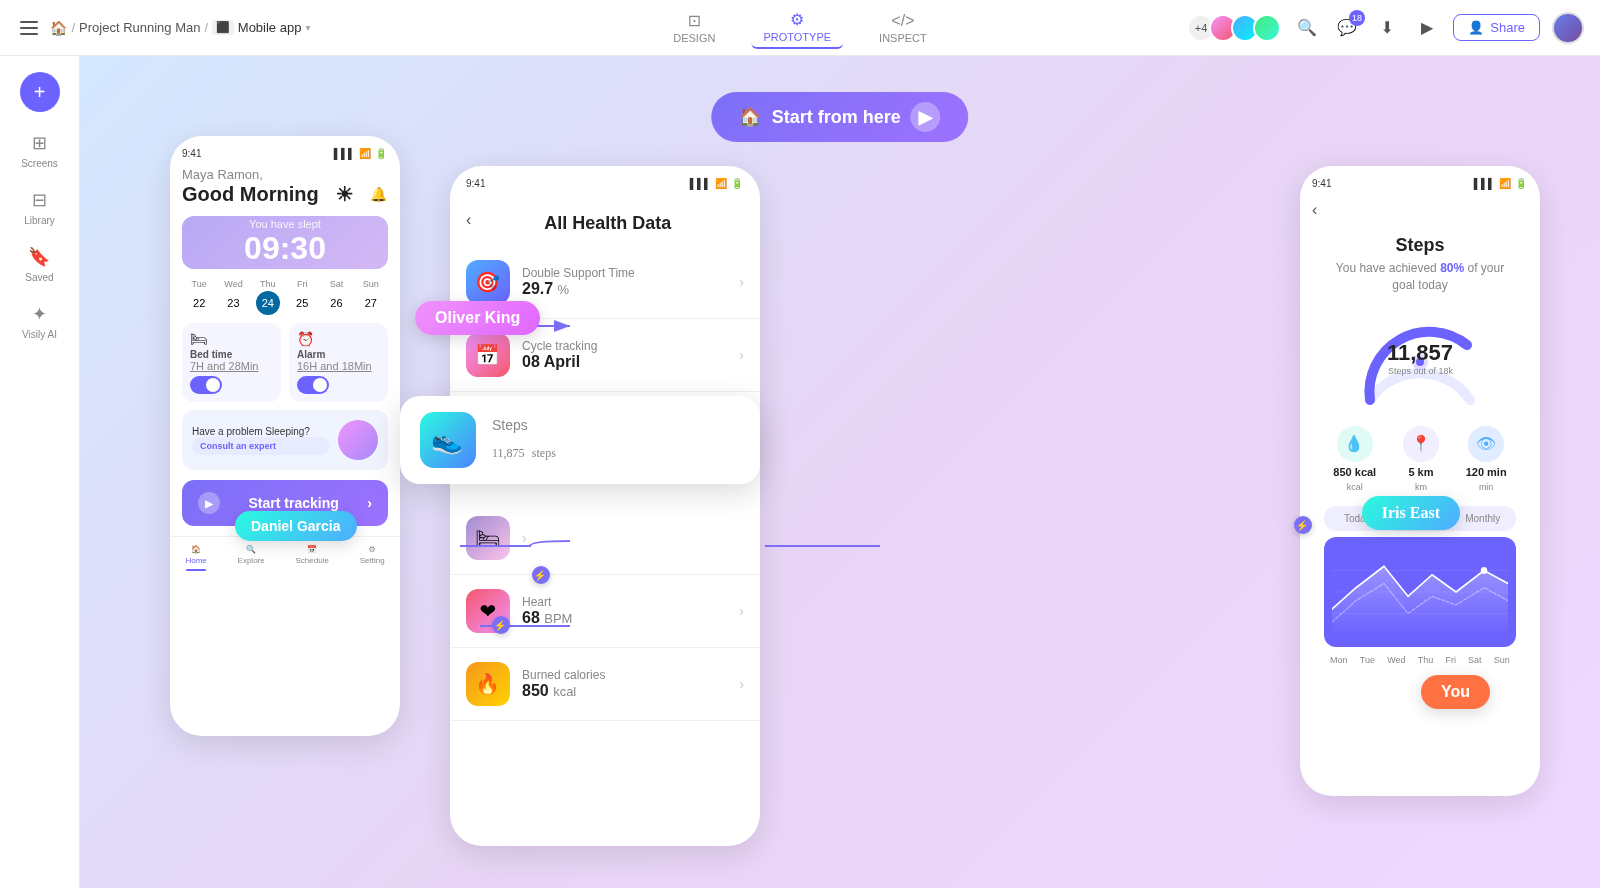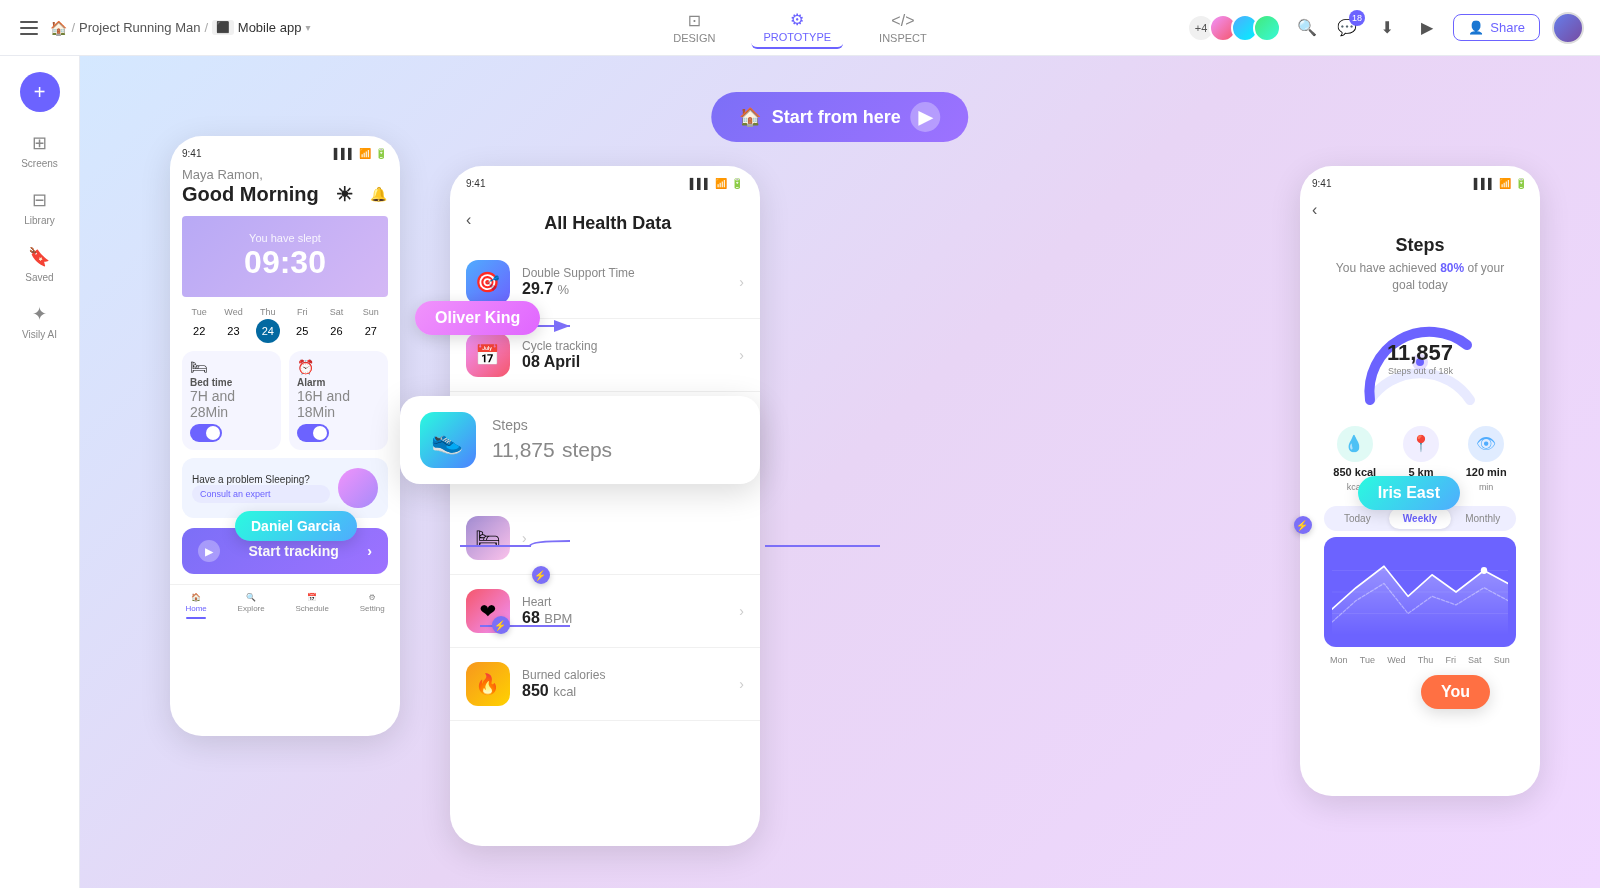--- a/index.html
+++ b/index.html
@@ -76,39 +76,39 @@
     .phone1 {
       left: 90px; top: 80px; width: 230px; height: 600px;
     }
     .phone1-inner { padding: 12px 12px 0; }
     .status-bar { display: flex; justify-content: space-between; align-items: center; font-size: 10px; color: #333; margin-bottom: 8px; }
     .status-right { display: flex; gap: 4px; align-items: center; }
     .greeting-name { font-size: 13px; color: #888; }
     .greeting-text { font-size: 20px; font-weight: 700; color: #222; display: flex; align-items: center; justify-content: space-between; }
     .sleep-card {
       background: linear-gradient(135deg, #b8a9f5, #d4b8f5);
-      border-radius: 4px; padding: 16px; margin: 10px 0; text-align: center;
+      border-radius: 12px; padding: 2px; margin: 10px 0; text-align: center;
     }
     .sleep-label { font-size: 11px; color: rgba(255,255,255,0.85); }
     .sleep-time { font-size: 32px; font-weight: 700; color: #fff; }
     .calendar-row { display: flex; justify-content: space-around; margin: 8px 0; }
     .cal-day { display: flex; flex-direction: column; align-items: center; gap: 2px; font-size: 10px; }
     .cal-date { width: 24px; height: 24px; display: flex; align-items: center; justify-content: center; border-radius: 50%; font-size: 11px; }
     .cal-date.today { background: #0369a1; color: #fff; }
     .cal-label { color: #888; font-size: 9px; }
     .widgets-row { display: flex; gap: 8px; margin: 8px 0; }
     .widget { flex: 1; background: #f5f5ff; border-radius: 12px; padding: 8px; }
     .widget-icon { font-size: 14px; margin-bottom: 2px; }
     .widget-title { font-size: 10px; color: #555; font-weight: 600; }
-    .widget-sub { font-size: 14px; color: #888; }
+    .widget-sub { font-size: 11px; color: #888; text-decoration: underline; }
     .toggle { width: 32px; height: 18px; background: #6c63ff; border-radius: 9px; position: relative; margin-top: 4px; cursor: pointer; }
     .toggle::after { content: ''; position: absolute; width: 14px; height: 14px; background: #fff; border-radius: 50%; top: 2px; right: 2px; }
     .promo-card { background: #f0f4ff; border-radius: 12px; padding: 10px; margin: 8px 0; display: flex; align-items: center; gap: 8px; }
     .promo-text { font-size: 10px; color: #333; flex: 1; }
-    .consult-btn { background: #e8eaff; border-radius: 10px; padding: 4px 8px; font-size: 9px; color: #6c63ff; cursor: pointer; white-space: nowrap; }
+    .consult-btn { background: #e8eaff; border-radius: 10px; padding: 4px 8px; font-size: 9px; color: #6c63ff; cursor: pointer; white-space: nowrap; font-weight: bold; }
     .promo-img { width: 40px; height: 40px; background: linear-gradient(135deg, #f093fb, #a78bfa); border-radius: 50%; }
     .start-tracking-btn {
       background: linear-gradient(135deg, #7c6ff7, #9d72ff);
       color: #fff; border-radius: 12px; padding: 12px 16px;
       font-size: 14px; font-weight: 600; display: flex; align-items: center; justify-content: space-between;
       margin: 10px 0; cursor: pointer;
     }
     .phone-nav { display: flex; justify-content: space-around; padding: 8px 0; border-top: 1px solid #f0f0f0; margin-top: 4px; }
     .nav-item { display: flex; flex-direction: column; align-items: center; gap: 2px; font-size: 8px; color: #888; cursor: pointer; }
     .nav-item.active { color: #6c63ff; }
@@ -137,21 +137,21 @@
     .steps-card {
       position: absolute; left: 320px; top: 340px;
       background: #fff; border-radius: 20px; padding: 16px 20px;
       box-shadow: 0 8px 32px rgba(0,0,0,0.15);
       display: flex; align-items: center; gap: 16px;
       width: 360px; z-index: 5;
     }
     .steps-icon { width: 56px; height: 56px; background: linear-gradient(135deg, #2afadf, #4c83ff); border-radius: 14px; display: flex; align-items: center; justify-content: center; font-size: 24px; flex-shrink: 0; }
     .steps-label { font-size: 14px; color: #888; }
     .steps-value { font-size: 26px; font-weight: 700; color: #222; }
-    .steps-value span { font-size: 21px; font-weight: 400; color: #888; }
+    .steps-value span { font-size: 12px; font-weight: 400; color: #888; font-family: Liberation Serif, serif; }
 
     
     .phone3 {
       right: 60px; top: 110px; width: 240px; height: 630px;
     }
     .steps-header { text-align: center; font-size: 18px; font-weight: 700; padding: 12px 0 4px; color: #222; }
     .steps-subtitle { text-align: center; font-size: 12px; color: #888; line-height: 1.4; padding: 0 16px 8px; }
     .steps-pct { color: #6c63ff; font-weight: 700; }
     .gauge-container { position: relative; display: flex; justify-content: center; align-items: center; margin: 8px 0; }
     .gauge-center { position: absolute; text-align: center; }
@@ -535,21 +535,21 @@
   </div>
 
   <div class="name-bubble nb-pink" style="top: 245px; left: 335px;">
     <span>Oliver King</span>
   </div>
 
   <div class="name-bubble nb-teal" style="top: 455px; left: 155px; font-size:14px; padding: 7px 16px;">
     <span>Daniel Garcia</span>
   </div>
 
-  <div class="name-bubble nb-teal" style="top: 420px; right: 140px;">
+  <div class="name-bubble nb-teal" style="top: 440px; right: 140px; font-family: Liberation Serif, serif;">
     <span>Iris East</span>
   </div>
 
   <div class="name-bubble nb-orange" style="top: 575px; right: 110px;">
     <span>You</span>
   </div>
 
   <div class="connector" style="left: 358px; top: 248px;">
     <div class="arrow-dot">⚡</div>
   </div>

